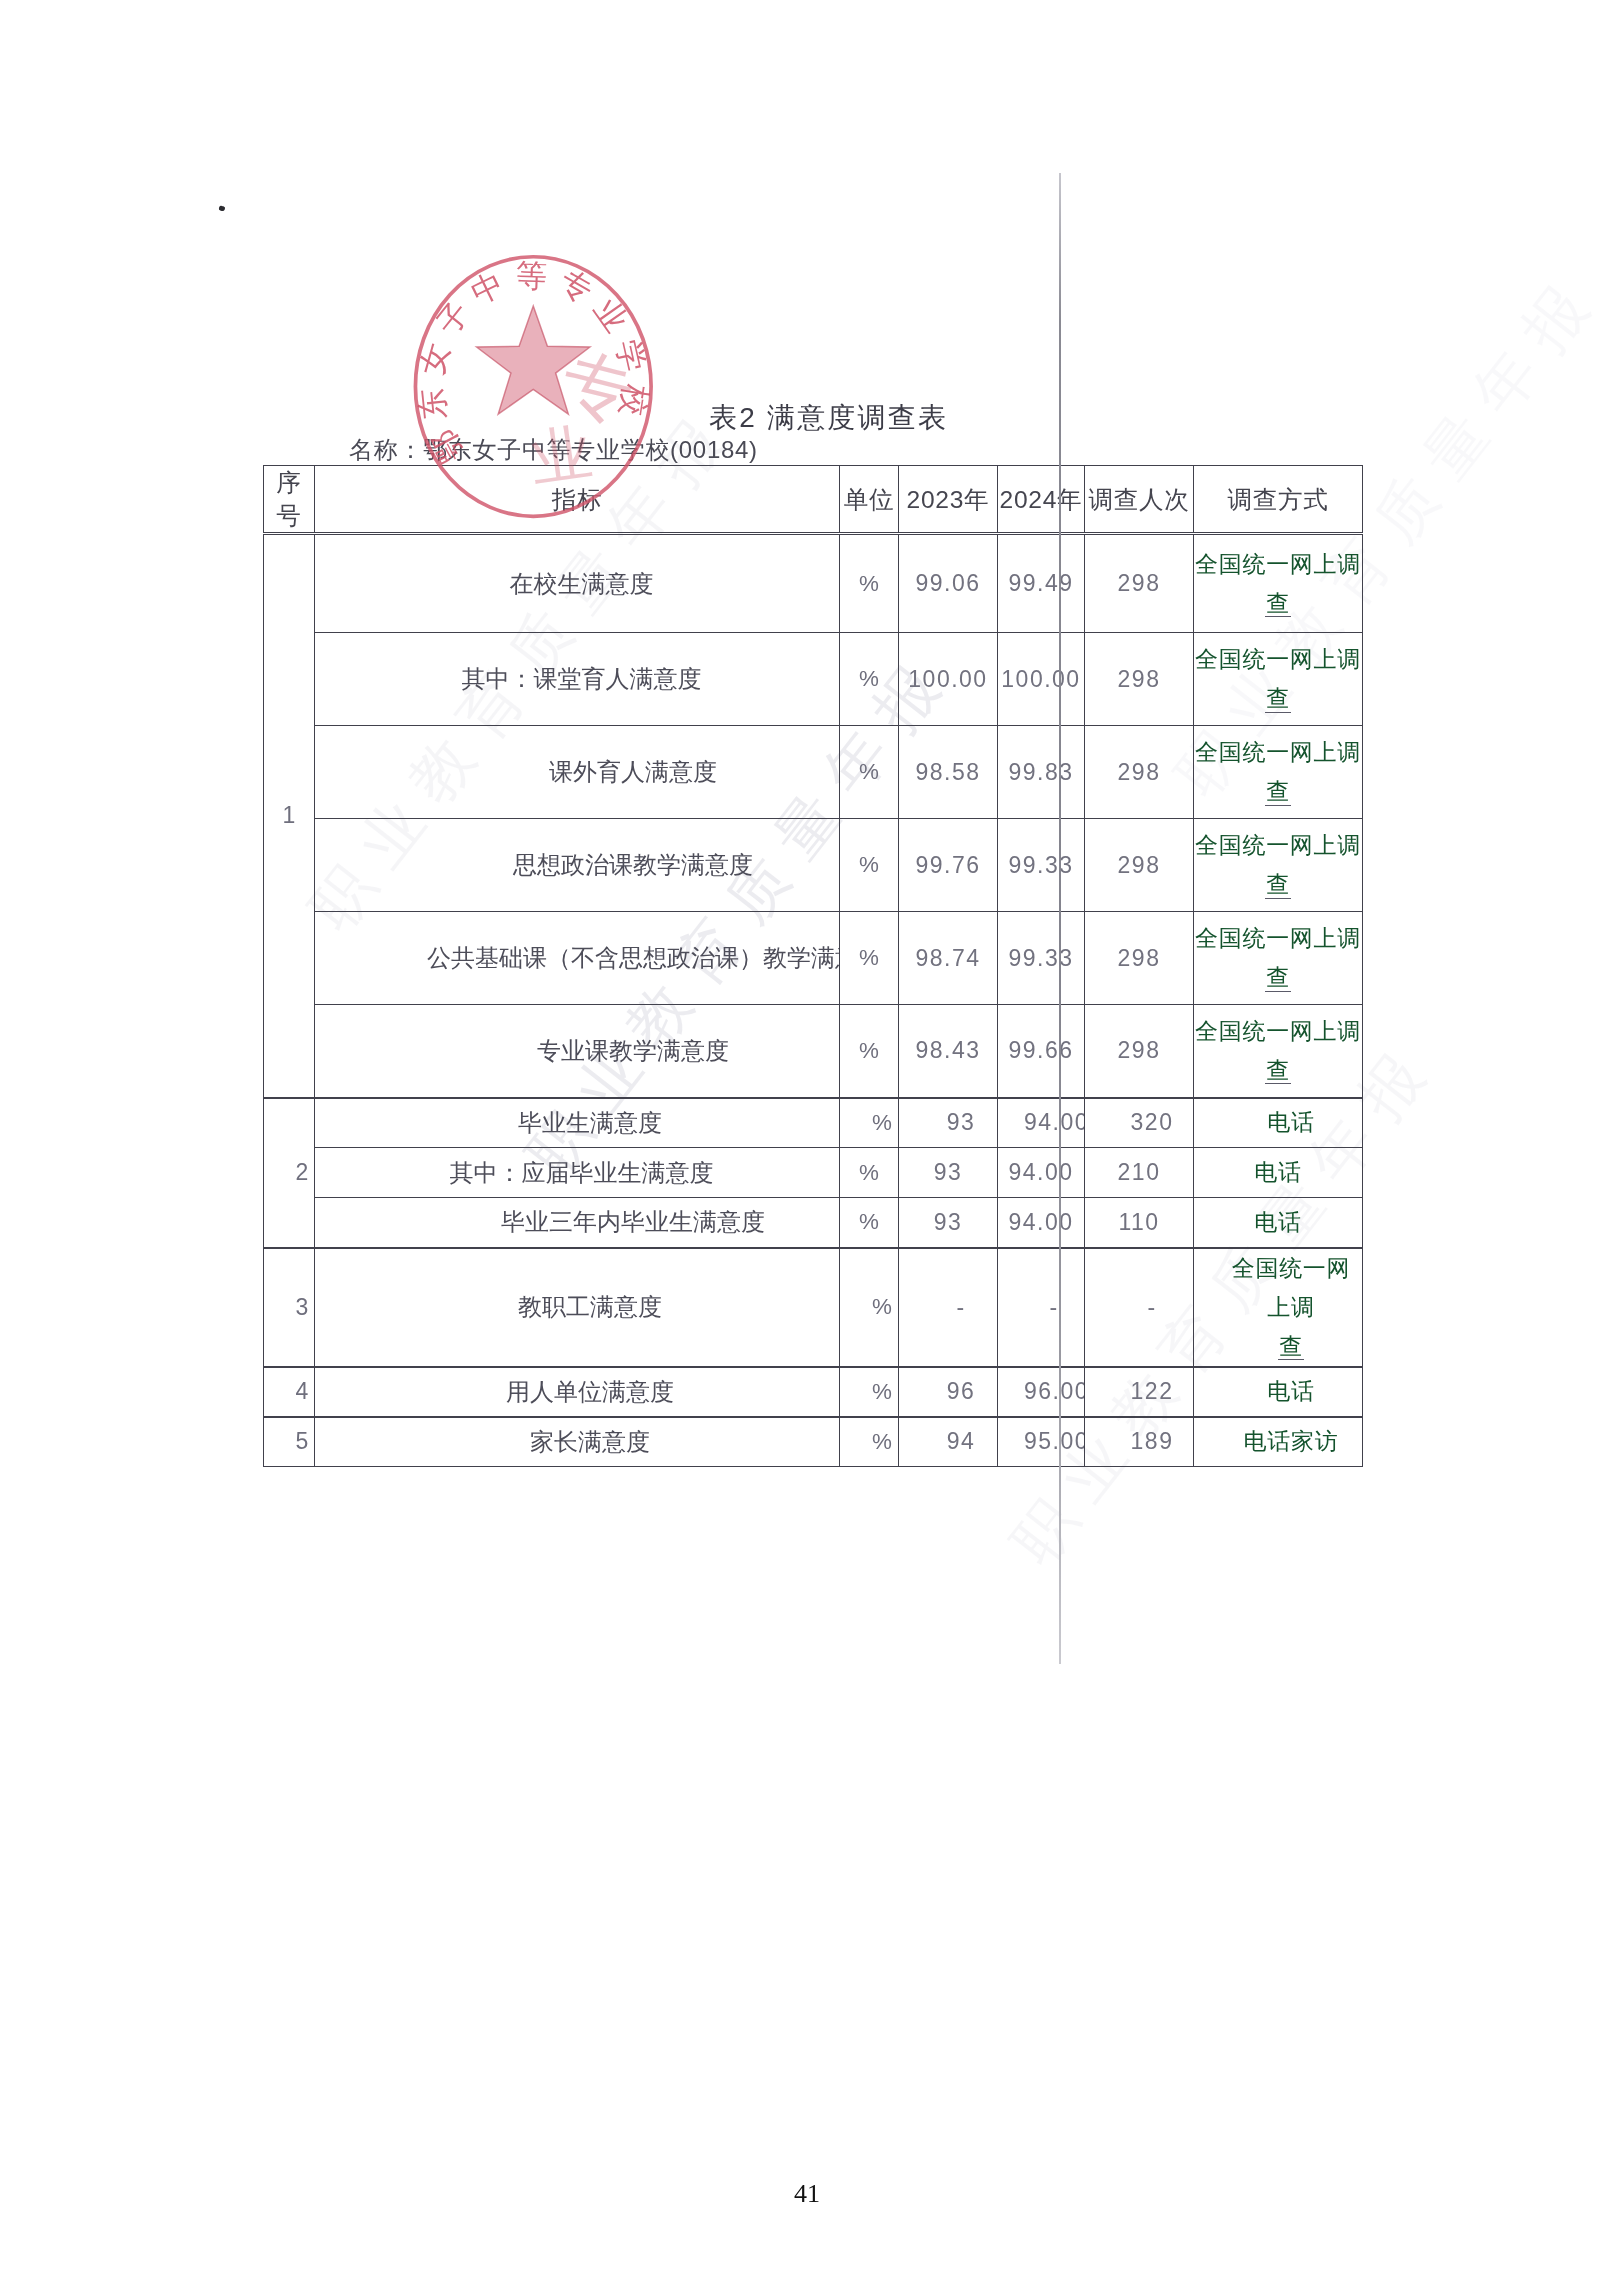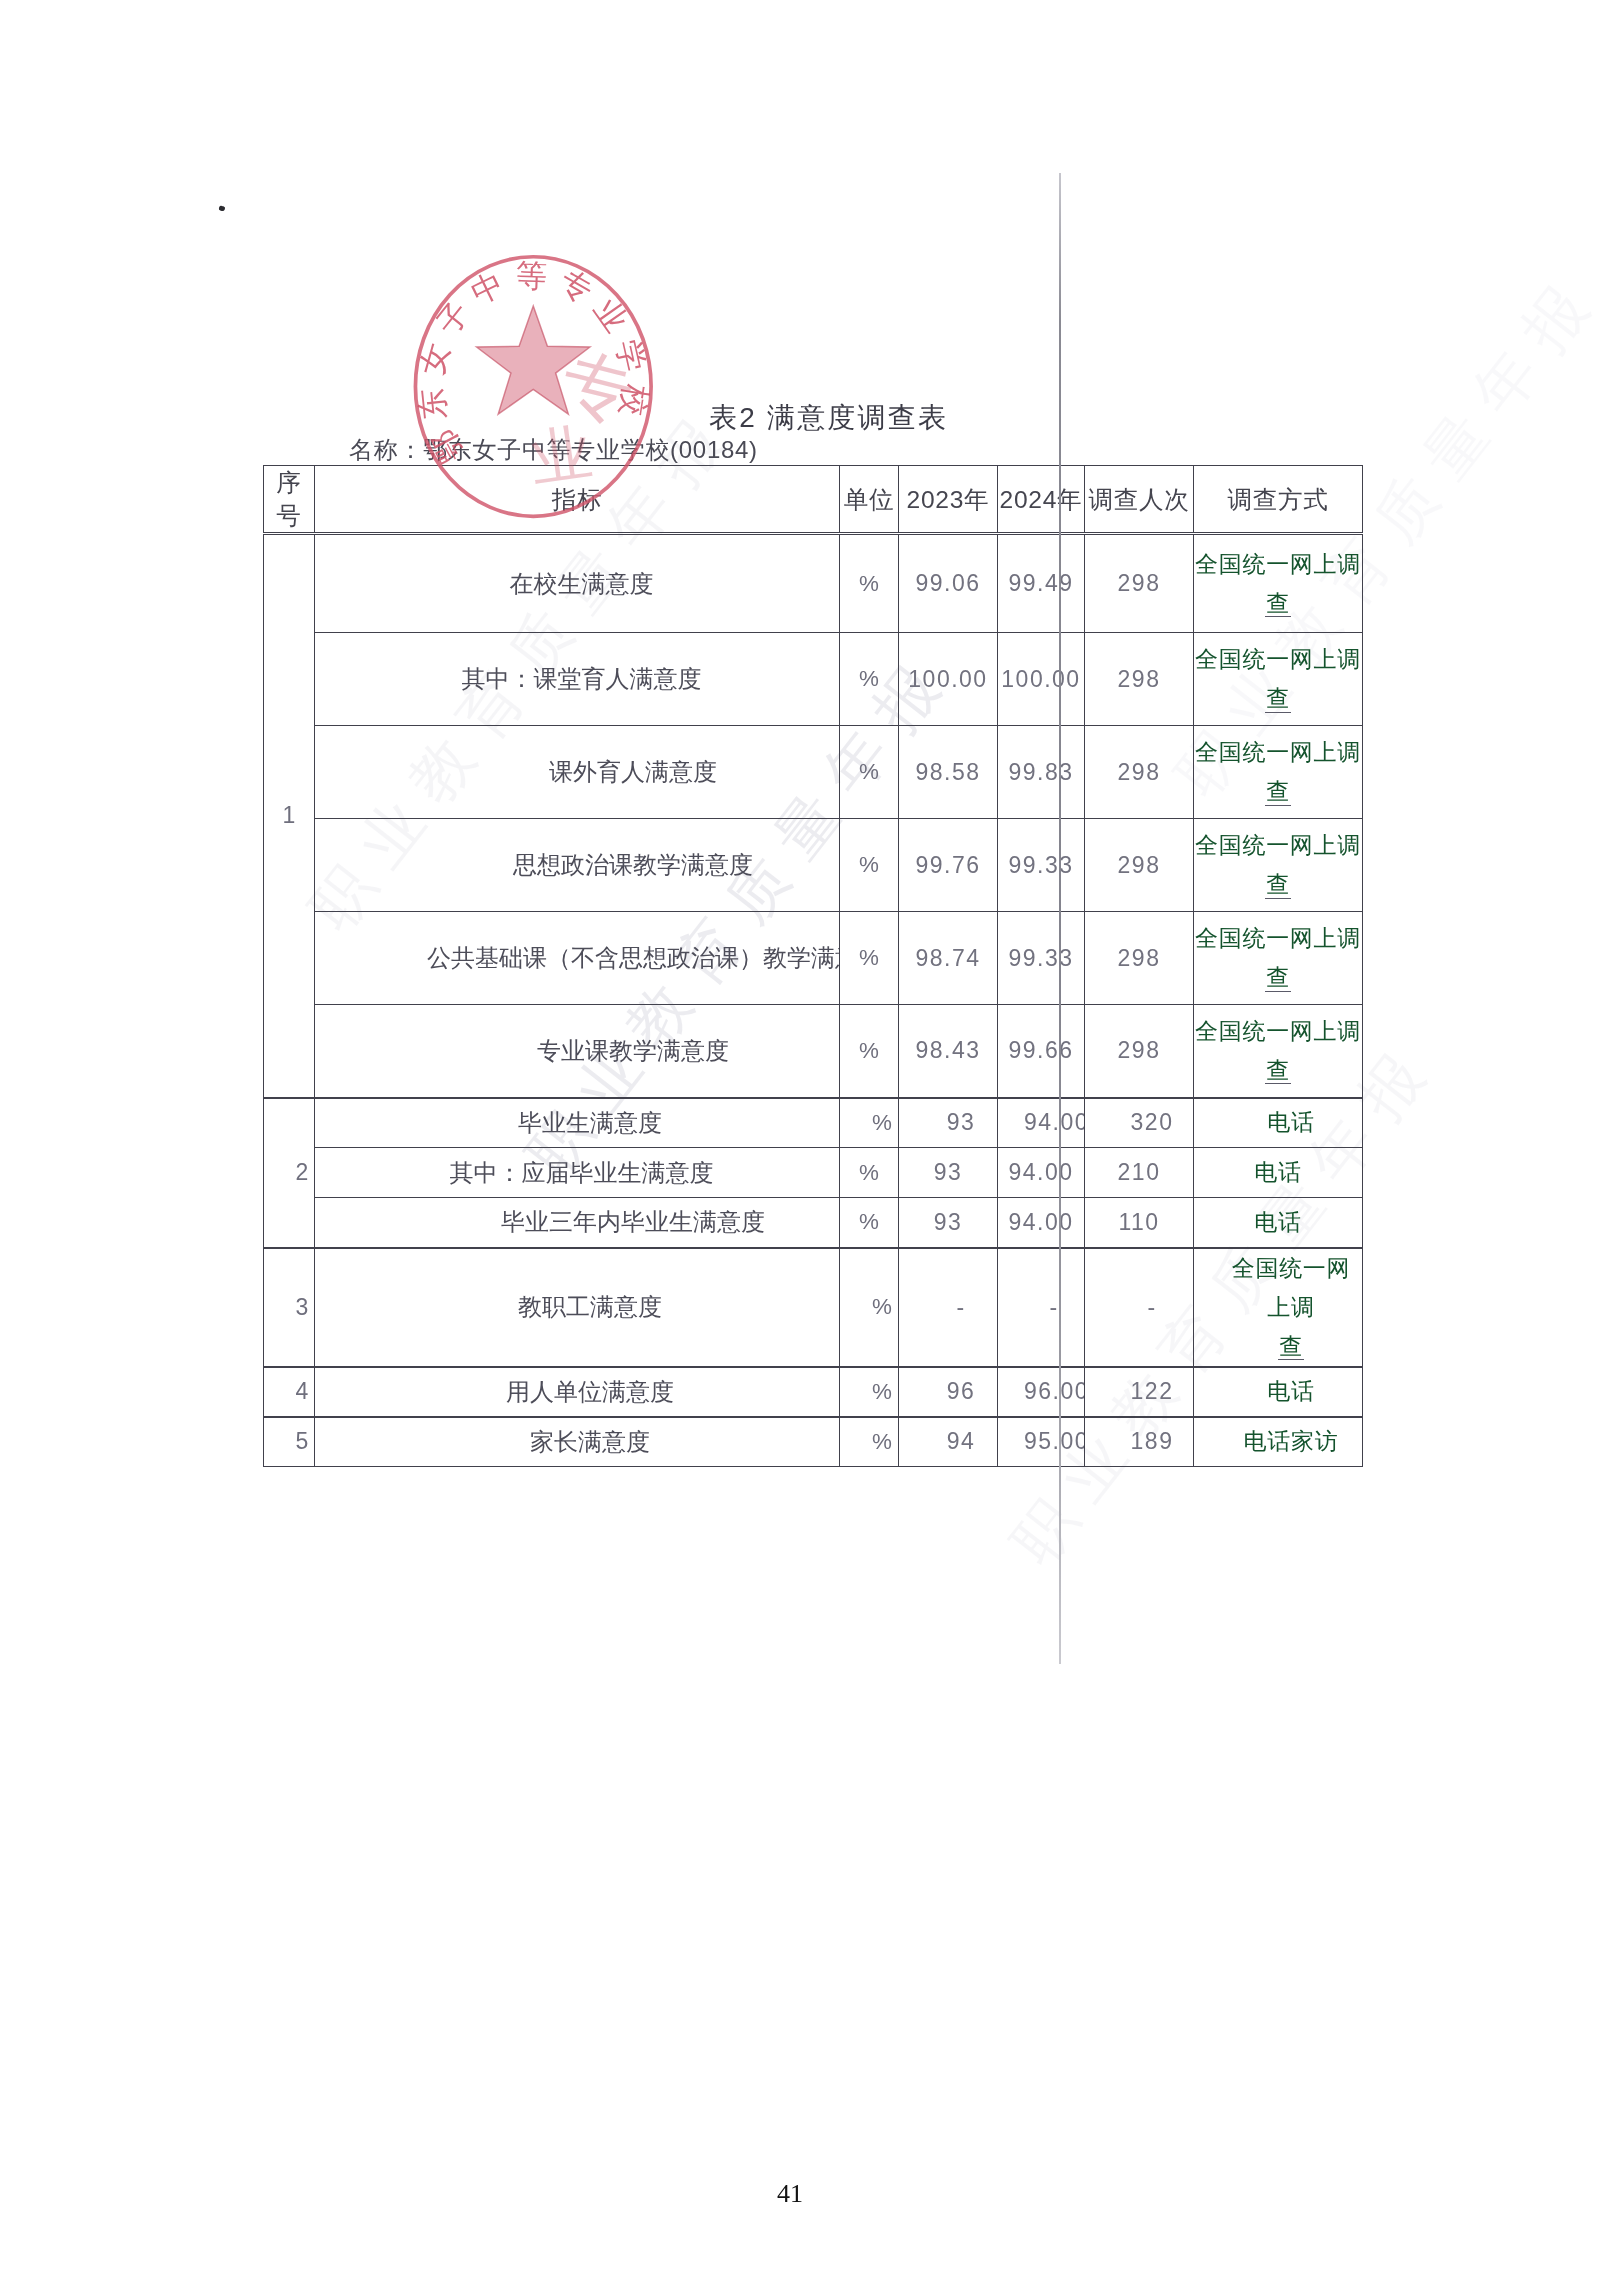--- a/index.html
+++ b/index.html
@@ -68,21 +68,21 @@
     text-align:left; padding-left:9px;
     font-size:24px; color:#4d4d59; white-space:nowrap;
   }
   td.ind.indent { padding-left:112px; }
   td.unit { font-size:22.4px; color:#6f6f7d; }
   td.num  { font-size:23px; color:#72727f; letter-spacing:1.5px; }
   td.method { font-size:23px; color:#14532d; letter-spacing:0.7px; line-height:39px; }
   td.method .u { border-bottom:1.5px solid #5a5a68; padding:0 1.5px 0.7px 1.5px; }
   .page-number {
     position:absolute; left:760px; top:2179px; width:60px;
-    text-align:center; font-family:"Liberation Serif","DejaVu Serif",serif;
+    text-align:right; font-family:"Liberation Serif","DejaVu Serif",serif;
     font-size:26px; color:#121212;
   }
 </style>
 </head>
 <body>
 
 <div class="page">
 
   <div class="speck"></div>
 

